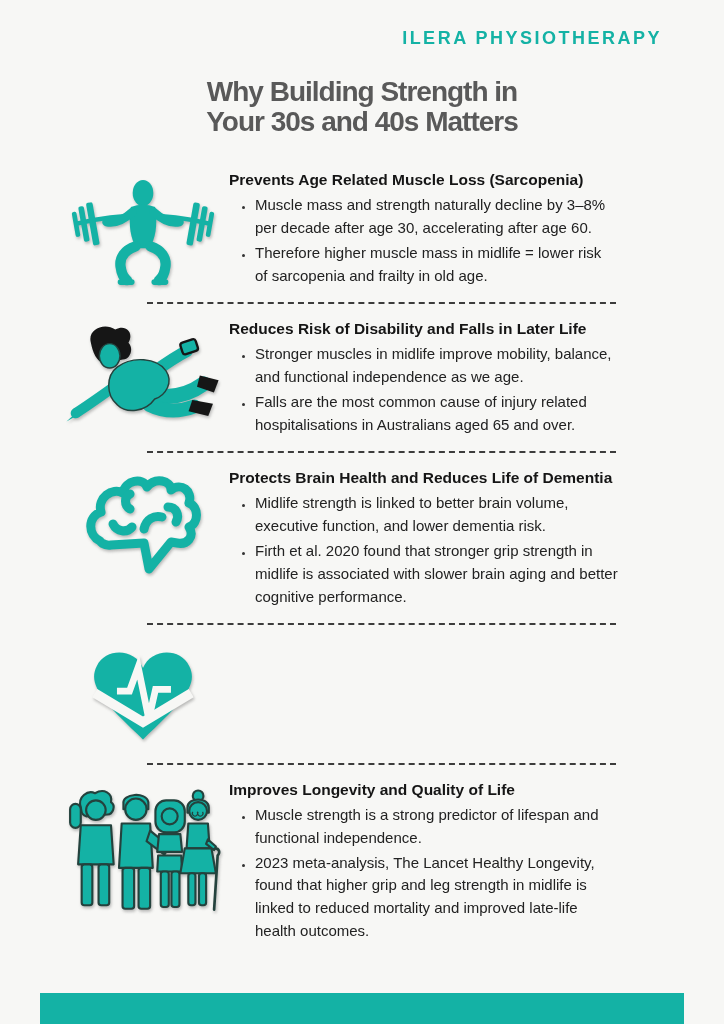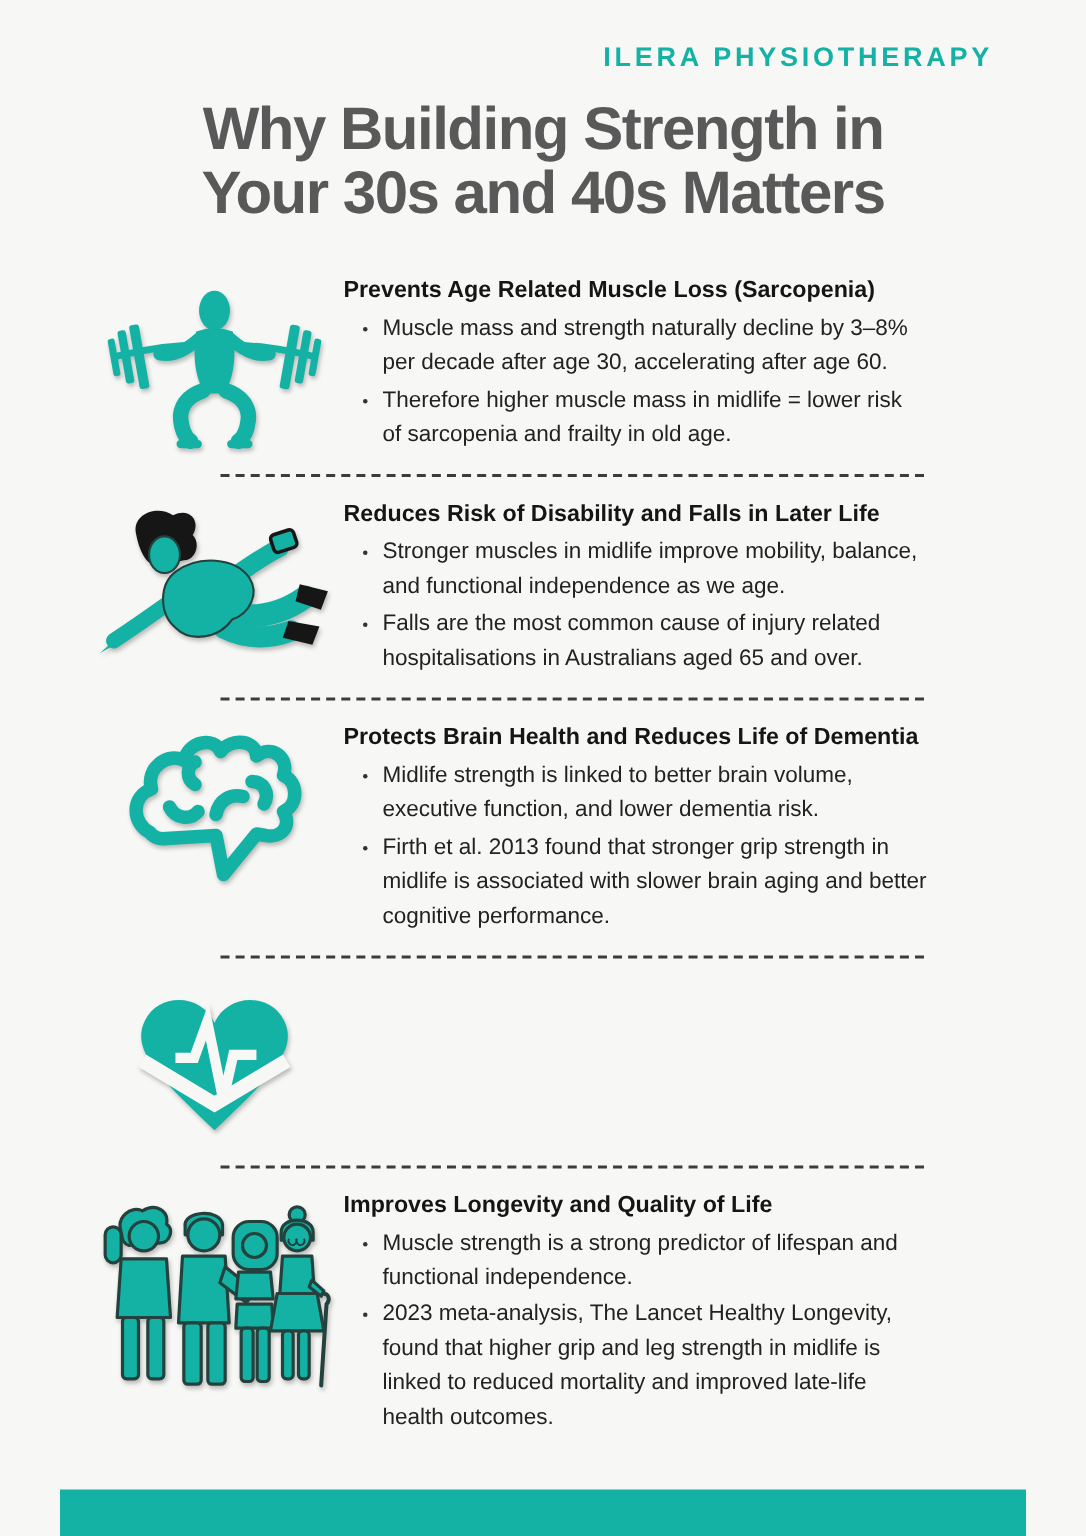--- a/index.html
+++ b/index.html
@@ -15,22 +15,22 @@
   .page{
     width:644px;height:1024px;margin:0 auto;background:var(--bg);
     display:flex;flex-direction:column;overflow:hidden;
     font-family:"Liberation Sans","DejaVu Sans",sans-serif;
   }
   .brand{
     text-align:right;padding:28px 22px 0 0;
     color:var(--teal);font-weight:700;font-size:18px;letter-spacing:2.5px;
   }
   .title{
-    margin:16px 0 0;text-align:center;color:var(--title-gray);
-    font-weight:700;font-size:40px;line-height:1.08;letter-spacing:-1px;
+    margin:28px 0 0;text-align:center;color:var(--title-gray);
+    font-weight:700;font-size:28px;line-height:1.08;letter-spacing:-1px;
   }
   .title .tl{display:block;}
   .sections{margin-top:20px;padding-left:17px;}
   .section{display:flex;align-items:flex-start;padding:12px 0 10px;}
   .icon-cell{
     flex:0 0 172px;width:172px;display:flex;justify-content:center;
     padding-top:4px;
   }
   .icon-cell svg{filter:drop-shadow(1px 2px 1.5px rgba(70,70,70,0.35));}
   .text-cell{flex:1;padding-right:66px;}
@@ -128,21 +128,21 @@
     <path d="M48 35 C42 31 42 23 48 20"></path>
     <path d="M62 55 C64 45 72 41 80 43"></path>
     <path d="M86 33 C94 33 98 41 94 48"></path>
   </g>
 </svg>
         </div>
     <div class="text-cell">
       <div class="section-heading">Protects Brain Health and Reduces Life of Dementia</div>
       <ul class="bullets">
             <li>Midlife strength is linked to better brain volume, executive function, and lower dementia risk.</li>
-            <li>Firth et al. 2013 found that stronger grip strength in midlife is associated with slower brain aging and better cognitive performance.</li>
+            <li>Firth et al. 2020 found that stronger grip strength in midlife is associated with slower brain aging and better cognitive performance.</li>
           </ul>
     </div>
   </div>
 <div class="divider"></div>
   <div class="section">
     <div class="icon-cell">
 <svg viewBox="0 0 122 112" width="118" height="108" xmlns="http://www.w3.org/2000/svg">
   <path d="M61 26 C53 6 23 4 13 24 C3 44 21 62 61 100 C101 62 119 44 109 24 C99 4 69 6 61 26 Z" fill="#14b2a5"></path>
   <path d="M11 52 L61 82 L111 52" stroke="#f7f7f5" stroke-width="10" fill="none"></path>
   <path d="M34 50 L47 50 L56 25 L67 79 L74 48 L90 48" stroke="#f7f7f5" stroke-width="7" fill="none"></path>

